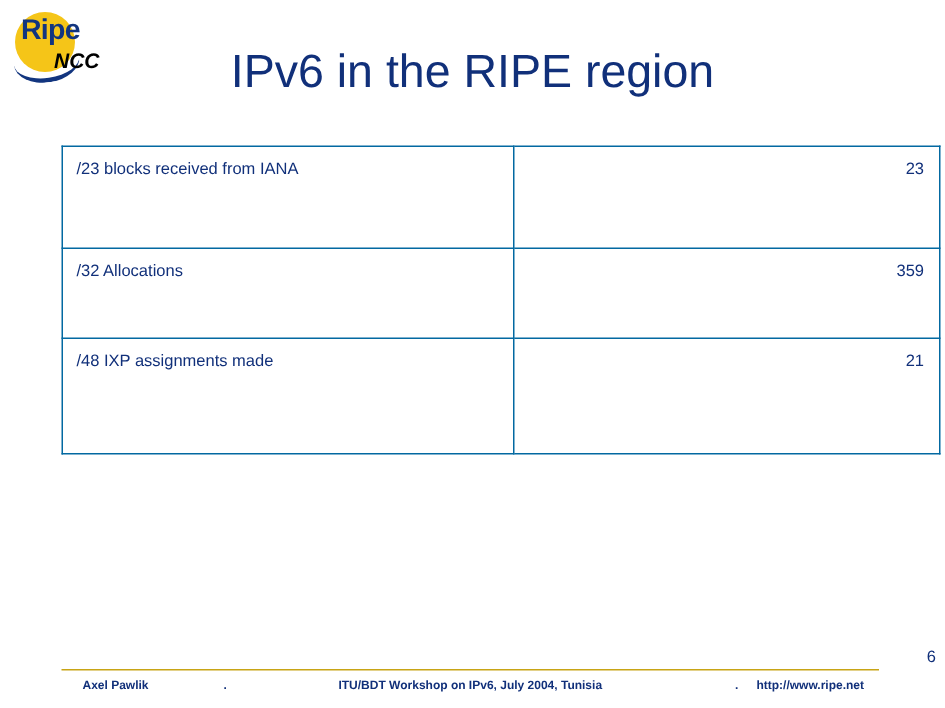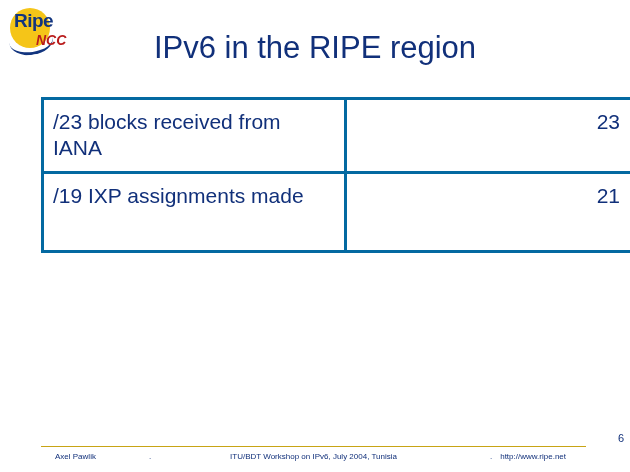--- a/index.html
+++ b/index.html
@@ -41,21 +41,21 @@
     color: #12357f;
     letter-spacing: -0.5px;
   }
   .logo-ncc {
     position: absolute;
     left: 28px;
     top: 26px;
     font-size: 14px;
     font-weight: bold;
     font-style: italic;
-    color: #b91c1c;
+    color: #000000;
   }
   .logo-swoosh {
     position: absolute;
     left: 1px;
     top: 20px;
     width: 44px;
     height: 26px;
     border-bottom: 3px solid #12357f;
     border-radius: 0 0 50% 50%;
     transform: rotate(-8deg);
@@ -76,23 +76,23 @@
   
   .data-table {
     position: absolute;
     left: 41px;
     top: 97px;
     width: 545px;
     border-collapse: collapse;
     table-layout: fixed;
   }
   .data-table td {
-    border: 3px solid #0369a1;
-    color: #11307a;
-    font-size: 21px;
+    border: 1px solid #0369a1;
+    color: #11307a;
+    font-size: 11px;
     padding: 9px 10px 9px 9px;
     vertical-align: top;
     line-height: 1.25;
   }
   .data-table td.col-label {
     width: 281px;
   }
   .data-table td.col-value {
     width: 262px;
     padding-left: 11px;
@@ -114,21 +114,21 @@
     background: #c8a415;
   }
   .footer {
     position: absolute;
     left: 41px;
     top: 450px;
     width: 545px;
     height: 16px;
     font-size: 8px;
     color: #11307a;
-    font-weight: normal;
+    font-weight: bold;
   }
   .footer-left {
     position: absolute;
     left: 14px;
     top: 2px;
   }
   .footer-dot1 {
     position: absolute;
     left: 108px;
     top: 2px;
@@ -140,21 +140,21 @@
     width: 545px;
     text-align: center;
   }
   .footer-dot2 {
     position: absolute;
     left: 449px;
     top: 2px;
   }
   .footer-right {
     position: absolute;
-    right: 20px;
+    right: 10px;
     top: 2px;
   }
   .page-number {
     position: absolute;
     right: 6px;
     top: 432px;
     font-size: 11px;
     color: #11307a;
   }
 </style>
@@ -169,22 +169,26 @@
 </div>
 
 <div class="slide-title">IPv6 in the RIPE region</div>
 
 <table class="data-table">
   <tbody>
     <tr class="row-h1">
       <td class="col-label">/23 blocks received from IANA</td>
       <td class="col-value"> 23</td>
     </tr>
+    <tr class="row-h2">
+      <td class="col-label">/32 Allocations</td>
+      <td class="col-value">359</td>
+    </tr>
     <tr class="row-h3">
-      <td class="col-label">/19 IXP assignments made</td>
+      <td class="col-label">/48 IXP assignments made</td>
       <td class="col-value"> 21</td>
     </tr>
   </tbody>
 </table>
 
 <div class="page-number">6</div>
 
 <div class="footer-rule"></div>
 <div class="footer">
   <span class="footer-left">Axel Pawlik</span>

